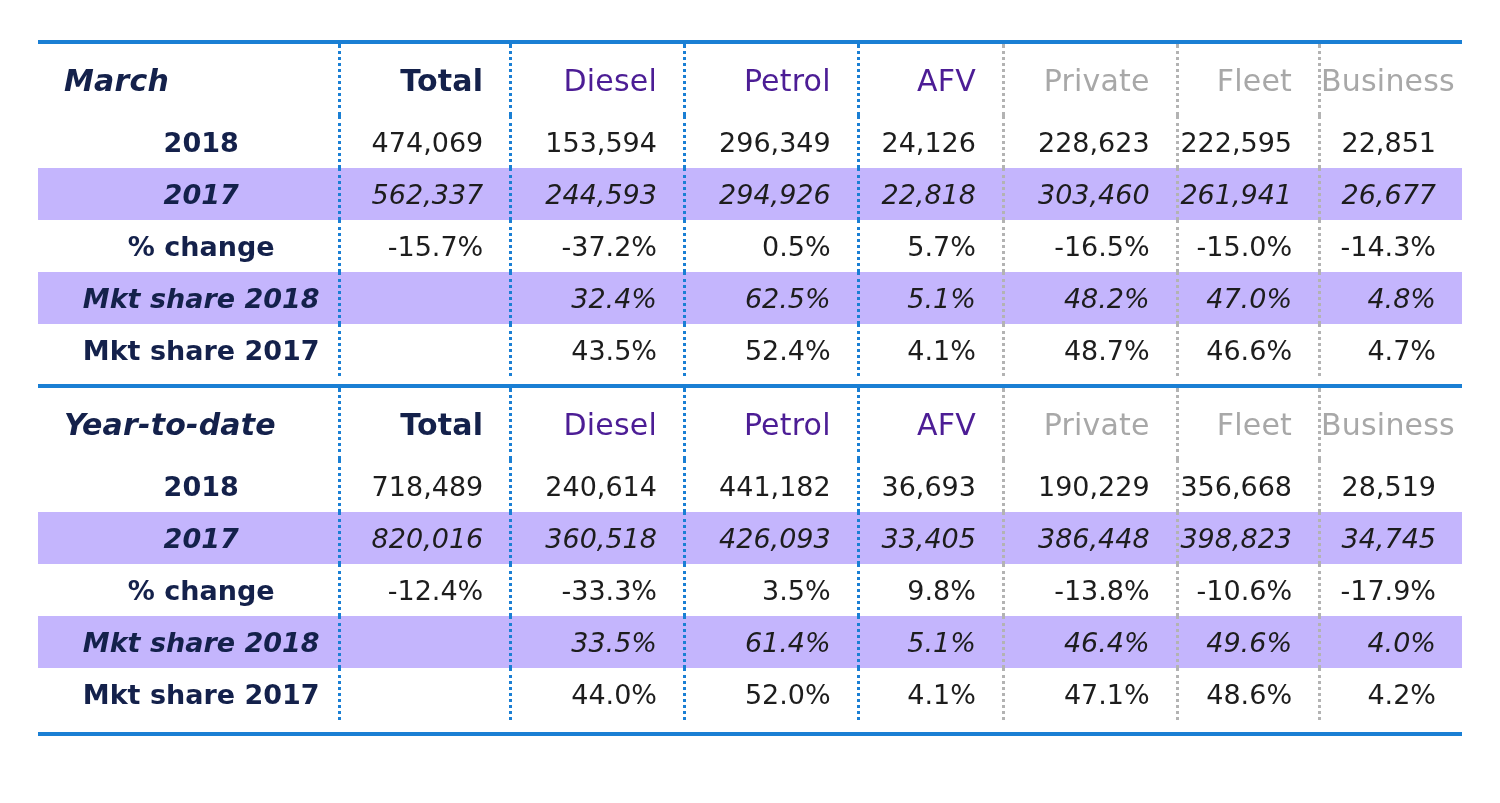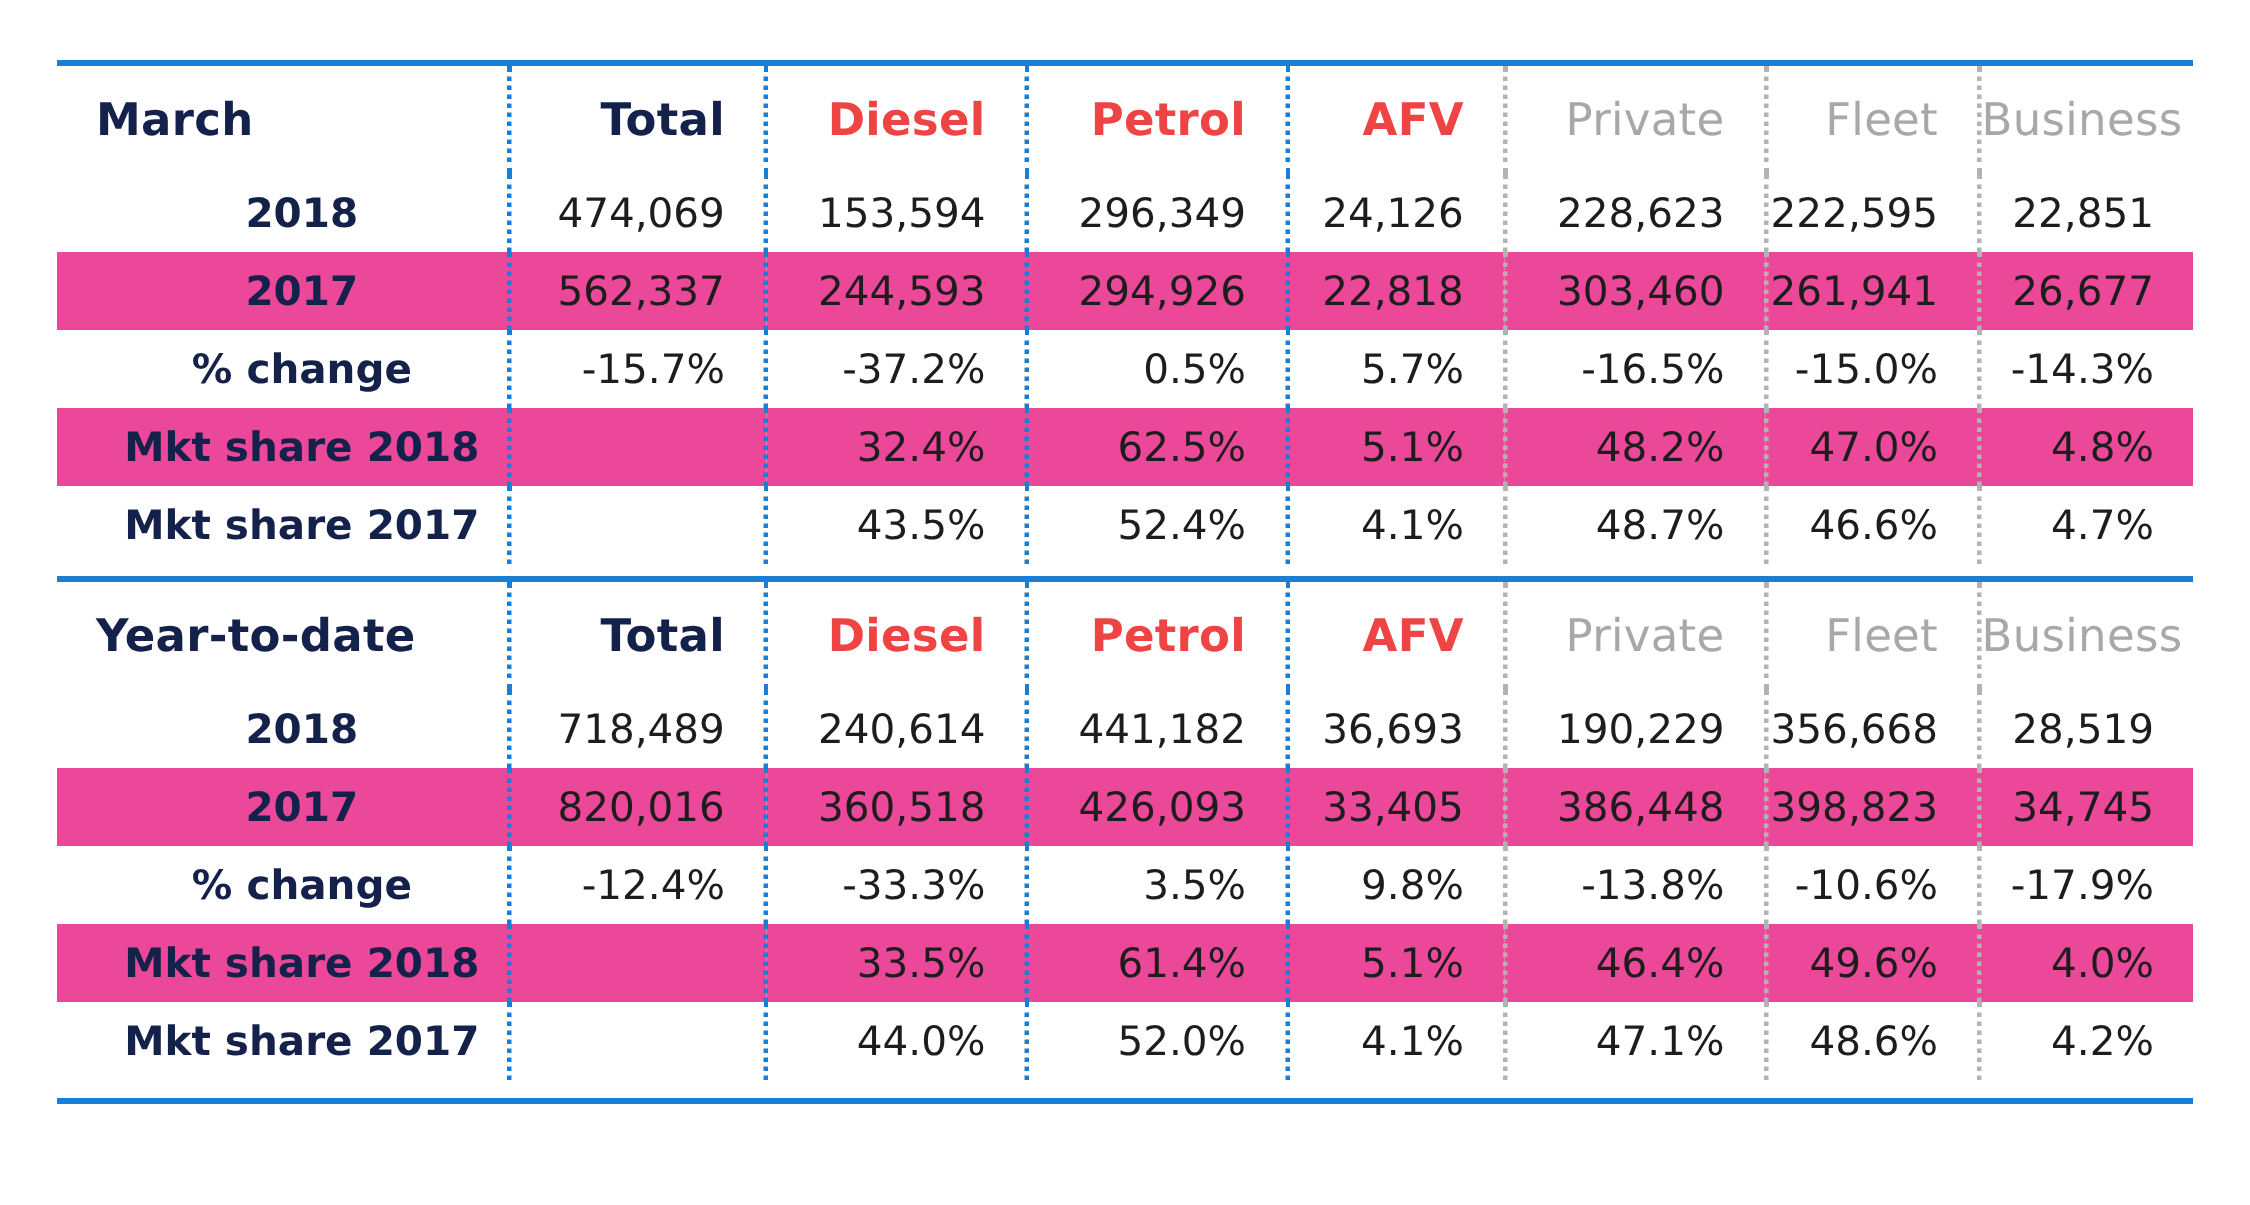--- a/index.html
+++ b/index.html
@@ -57,30 +57,31 @@
   tr.head th {
     height: 72px;
     font-size: 30px;
     font-weight: bold;
     letter-spacing: 0.2px;
   }
   tr.head th.label {
     text-align: left;
     color: #14214b;
     padding-left: 26px;
+    font-style: italic;
   }
   tr.head th.num {
     text-align: right;
     color: #14214b;
     font-weight: bold;
     padding-right: 26px;
   }
   tr.head th.num.light {
-    font-weight: bold;
-    color: #ef4444;
+    font-weight: normal;
+    color: #4c1d95;
   }
   tr.head th.num.grey {
     color: #a8a8a8;
     font-weight: normal;
   }
   tr.data td {
     height: 52px;
     font-size: 27px;
     color: #1d1d1d;
   }
@@ -89,21 +90,22 @@
     font-weight: bold;
     color: #14214b;
     padding-left: 26px;
   }
   tr.data td.num {
     text-align: right;
     padding-right: 26px;
     font-weight: normal;
   }
   tr.shaded td {
-    background: #ec4899;
+    background: #c4b5fd;
+    font-style: italic;
   }
   
   tr.data td.sep, tr.head th.sep {
     border-left: 3px dotted #1a7fd4;
   }
   tr.data td.sep-grey, tr.head th.sep-grey {
     border-left: 3px dotted #b3b3b3;
   }
 </style>
 </head>

